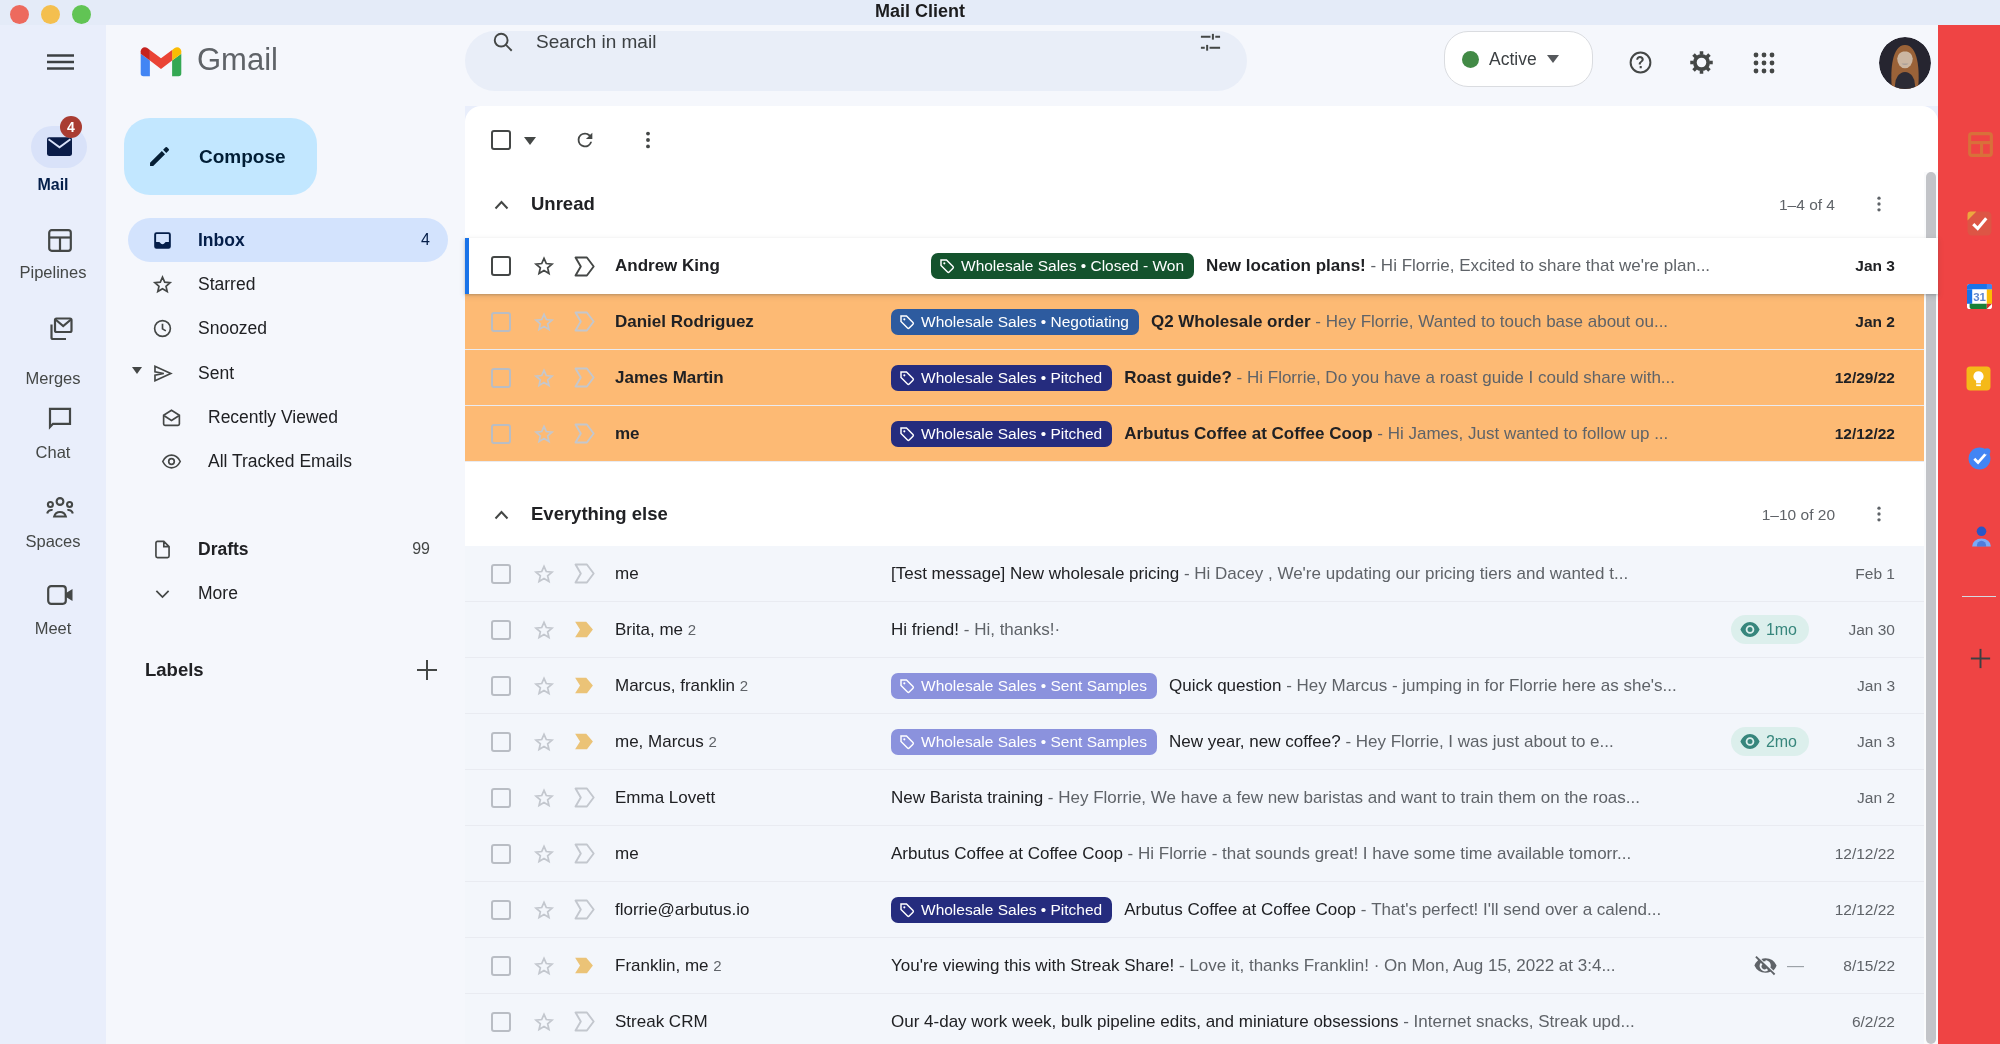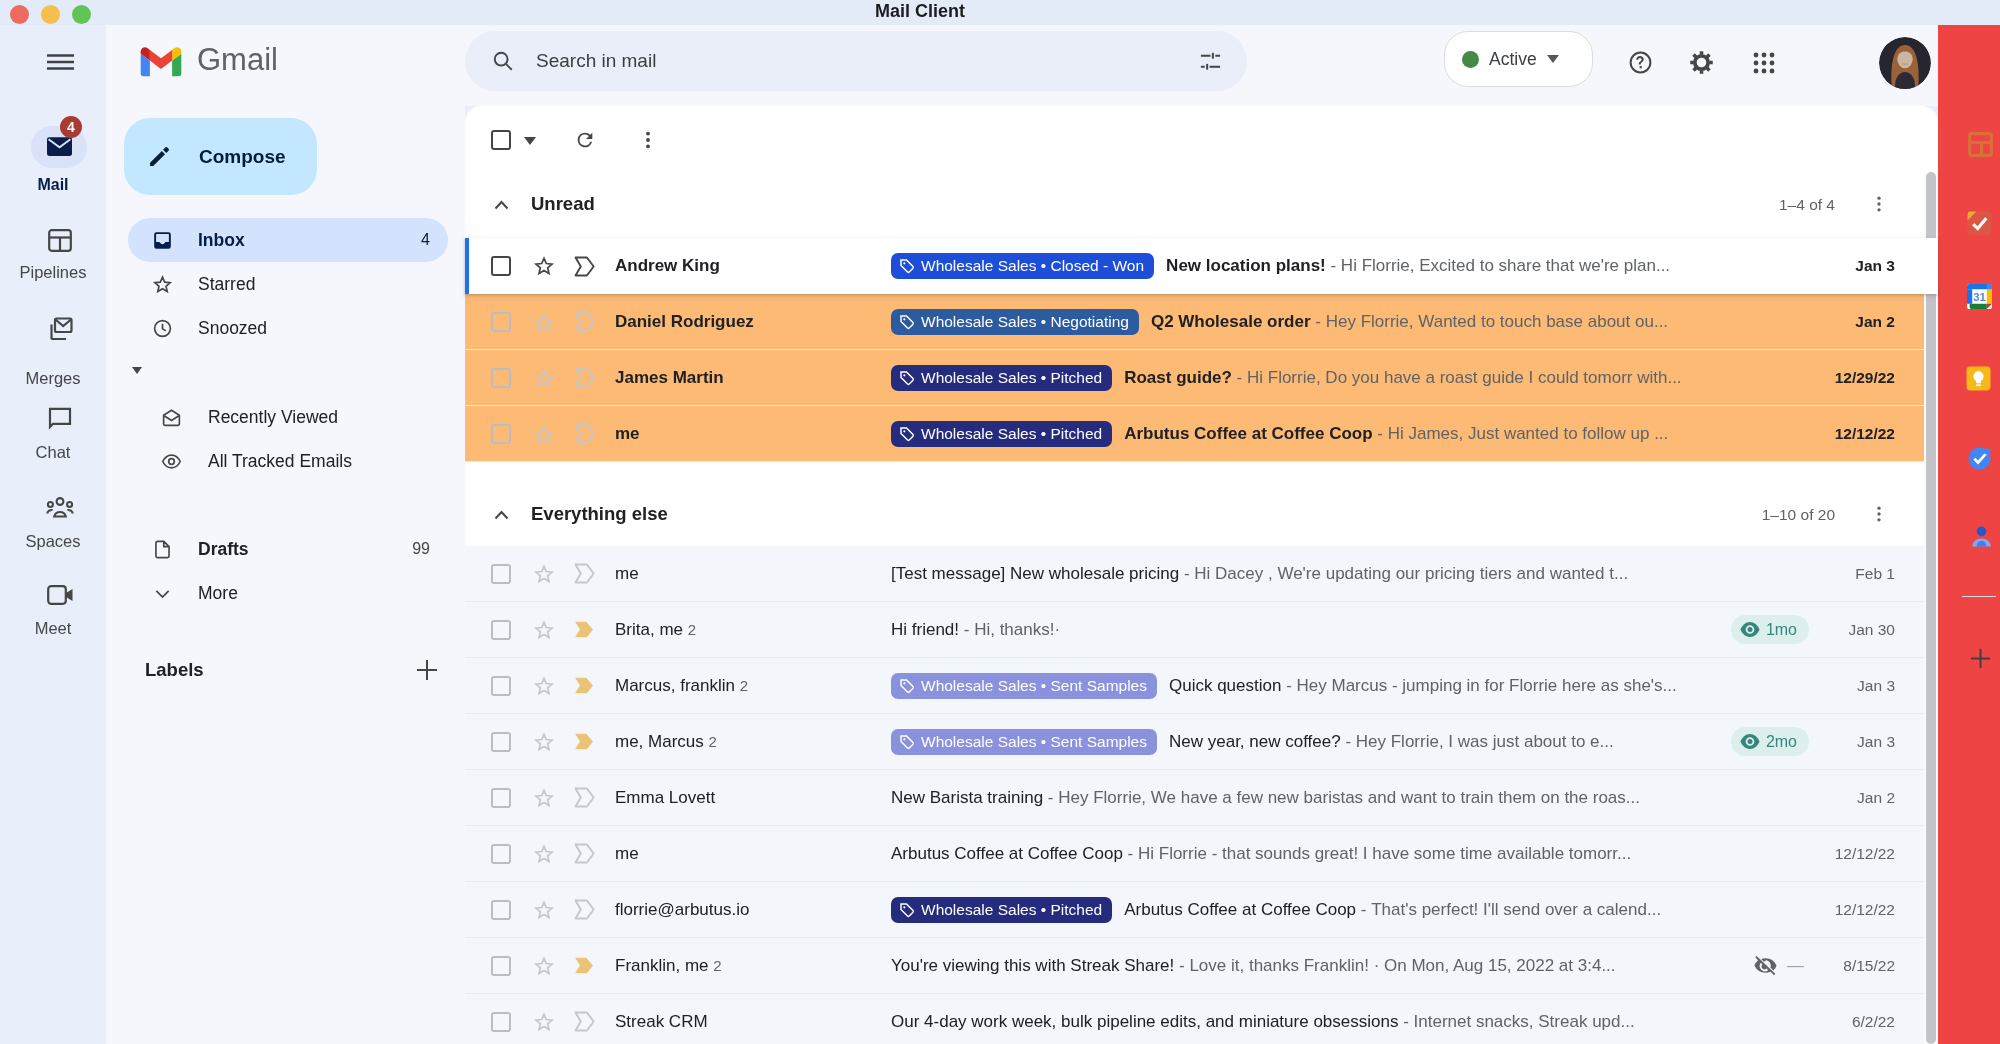--- a/index.html
+++ b/index.html
@@ -28,21 +28,21 @@
   .nav-item .txt { margin-left:25px; white-space:nowrap; }
   .nav-item .txt.sub { margin-left:26px; }
   .nav-item .cnt { margin-left:auto; margin-right:18px; font-size:16px; color:#444746; }
   .nav-item.active { background:#d3e3fd; font-weight:700; color:#041e49; }
   .nav-item.active .cnt { font-weight:500; color:#041e49; }
   #labels-hdr { position:absolute; left:39px; top:634px; width:300px; display:flex; align-items:center; }
   #labels-hdr span { font-size:18.5px; font-weight:700; color:#202124; }
 
   
   #hdr { position:absolute; left:465px; top:25px; width:1535px; height:81px; background:#f5f7fc; }
-  #searchbar { position:absolute; left:0px; top:6px; width:782px; height:60px; background:#e9eef8; border-radius:30px; display:flex; align-items:center; }
+  #searchbar { position:absolute; left:0px; top:6px; width:782px; height:60px; background:#e9eef8; border-radius:30px; display:flex; align-items:flex-start; }
   #searchbar .ph { font-size:19px; color:#3c4043; margin-left:22px; }
   #active-pill { position:absolute; left:979px; top:6px; width:149px; height:56px; background:#fff; border:1.5px solid #dadce0; border-radius:24px; display:flex; align-items:center; }
   #active-pill .dot { width:17px; height:17px; border-radius:50%; background:#428a46; margin-left:17px; }
   #active-pill .at { font-size:17.5px; font-weight:500; color:#3c4043; margin-left:10px; }
   #avatar { position:absolute; left:1414px; top:12px; width:52px; height:52px; border-radius:50%; overflow:hidden; }
 
   
   #rrail { position:absolute; left:1938px; top:25px; width:62px; height:1019px; background:#ef4444; }
   .rr { position:absolute; left:29px; width:25px; height:25px; }
 
@@ -197,20 +197,26 @@
         <g fill="none" stroke="#444746" stroke-width="1.9">
           <circle cx="12" cy="12" r="9"></circle>
           <path d="M12 6.5V12.4l3.8 2.3"></path>
         </g>
       </svg>
     <span class="txt">Snoozed</span>
   </div>
   <svg class="abs" style="left:26px;top:342px;" width="10" height="7" viewBox="0 0 10 7">
       <path fill="#444746" d="M0 0h10L5 7z"></path>
     </svg>
+  <div class="nav-item" style="top:326px;">
+    <svg class="ni" viewBox="0 0 24 24">
+        <path fill="none" stroke="#444746" stroke-width="1.9" d="M3.4 20.3 21.5 12 3.4 3.7 3.4 10.2 13.5 12 3.4 13.8z"></path>
+      </svg>
+    <span class="txt">Sent</span>
+  </div>
   <div class="nav-item" style="top:370px;">
     <svg class="ni sub" viewBox="0 0 24 24">
         <g fill="none" stroke="#444746" stroke-width="1.9">
           <path d="M3 9.5 12 3.8 21 9.5 V19.5 a1.5 1.5 0 0 1 -1.5 1.5 H4.5 A1.5 1.5 0 0 1 3 19.5z"></path>
           <path d="M3.6 10 12 15.5 20.4 10"></path>
         </g>
       </svg>
     <span class="txt sub">Recently Viewed</span>
   </div>
   <div class="nav-item" style="top:414px;">
@@ -419,21 +425,21 @@
 <div class="row unread sel" style="top:132px;">
   <span class="c1 cb"></span>
   <svg class="star" viewBox="0 0 24 24">
         <path fill="none" stroke="#444746" stroke-width="1.9" d="M12 3.6l2.5 5.7 6.2.6-4.7 4.1 1.4 6.1L12 16.9 6.6 20.1 8 14 3.3 9.9l6.2-.6z"></path>
       </svg>
   <svg class="sk" viewBox="0 0 24 22">
         <path fill="none" stroke="#444746" stroke-width="2" stroke-linejoin="round" d="M2.6 1.6 h11.9 L21.6 11 l-7.1 9.4 H2.6 L8.1 11z"></path>
       </svg>
   <div class="sender">Andrew King</div>
   <div class="mid">
-        <span class="pill" style="background:#1d4ed8;"><svg width="16" height="16" viewBox="0 0 24 24">
+        <span class="pill" style="background:#14532d;margin-left:40px;"><svg width="16" height="16" viewBox="0 0 24 24">
             <path fill="none" stroke="#fff" stroke-width="2.2" d="M3 3 h8.2 L21 12.8 a1.8 1.8 0 0 1 0 2.5 l-5.7 5.7 a1.8 1.8 0 0 1 -2.5 0 L3 11.2z"></path>
             <circle cx="8" cy="8" r="1.6" fill="#fff"></circle>
           </svg>Wholesale Sales • Closed - Won</span>
         <span class="subj">New location plans!</span>
         <span style="white-space:pre;"> - </span>
         <span class="snip">Hi Florrie, Excited to share that we're plan...</span>
       </div>
   <div class="right">
         <span class="date">Jan 3</span>
       </div>
@@ -469,21 +475,21 @@
         <path fill="none" stroke="#c3c7ce" stroke-width="2" stroke-linejoin="round" d="M2.6 1.6 h11.9 L21.6 11 l-7.1 9.4 H2.6 L8.1 11z"></path>
       </svg>
   <div class="sender">James Martin</div>
   <div class="mid">
         <span class="pill" style="background:#252c7e;"><svg width="16" height="16" viewBox="0 0 24 24">
             <path fill="none" stroke="#fff" stroke-width="2.2" d="M3 3 h8.2 L21 12.8 a1.8 1.8 0 0 1 0 2.5 l-5.7 5.7 a1.8 1.8 0 0 1 -2.5 0 L3 11.2z"></path>
             <circle cx="8" cy="8" r="1.6" fill="#fff"></circle>
           </svg>Wholesale Sales • Pitched</span>
         <span class="subj">Roast guide?</span>
         <span style="white-space:pre;"> - </span>
-        <span class="snip">Hi Florrie, Do you have a roast guide I could tomorr with...</span>
+        <span class="snip">Hi Florrie, Do you have a roast guide I could share with...</span>
       </div>
   <div class="right">
         <span class="date">12/29/22</span>
       </div>
 </div>
 <div class="row unread" style="top:300px;">
   <span class="c1 cb light"></span>
   <svg class="star" viewBox="0 0 24 24">
         <path fill="none" stroke="#c3c7ce" stroke-width="1.9" d="M12 3.6l2.5 5.7 6.2.6-4.7 4.1 1.4 6.1L12 16.9 6.6 20.1 8 14 3.3 9.9l6.2-.6z"></path>
       </svg>

